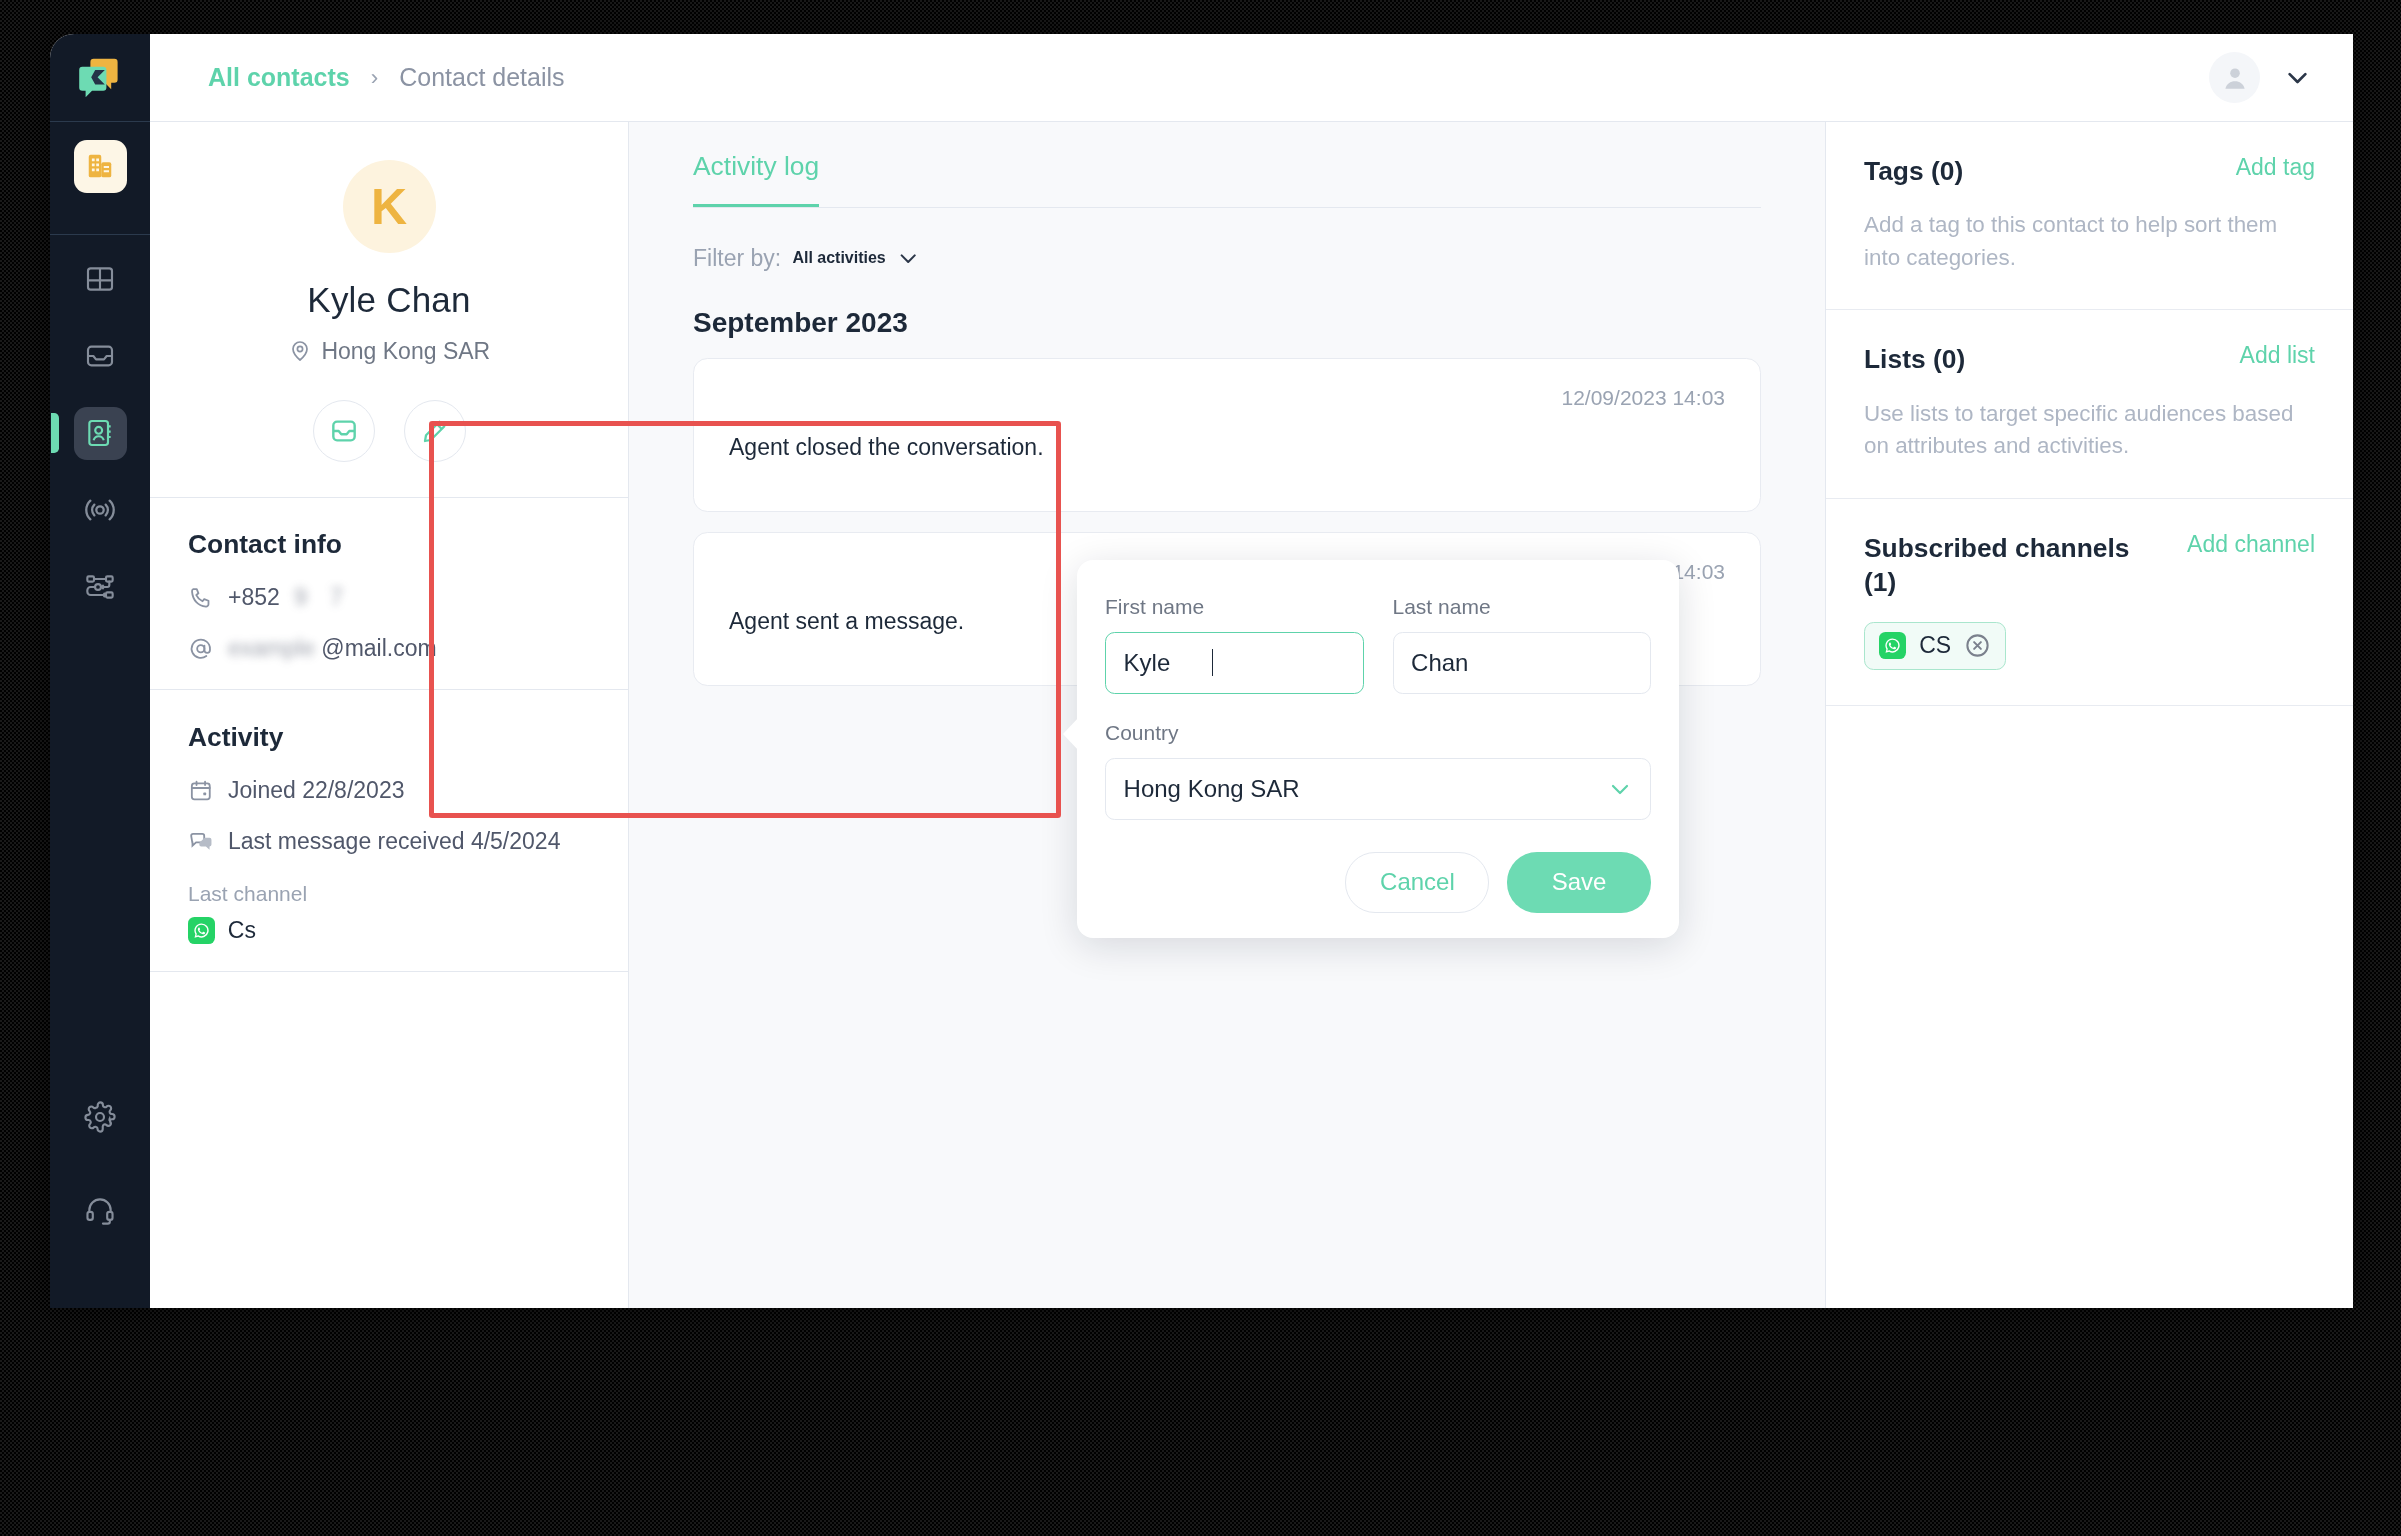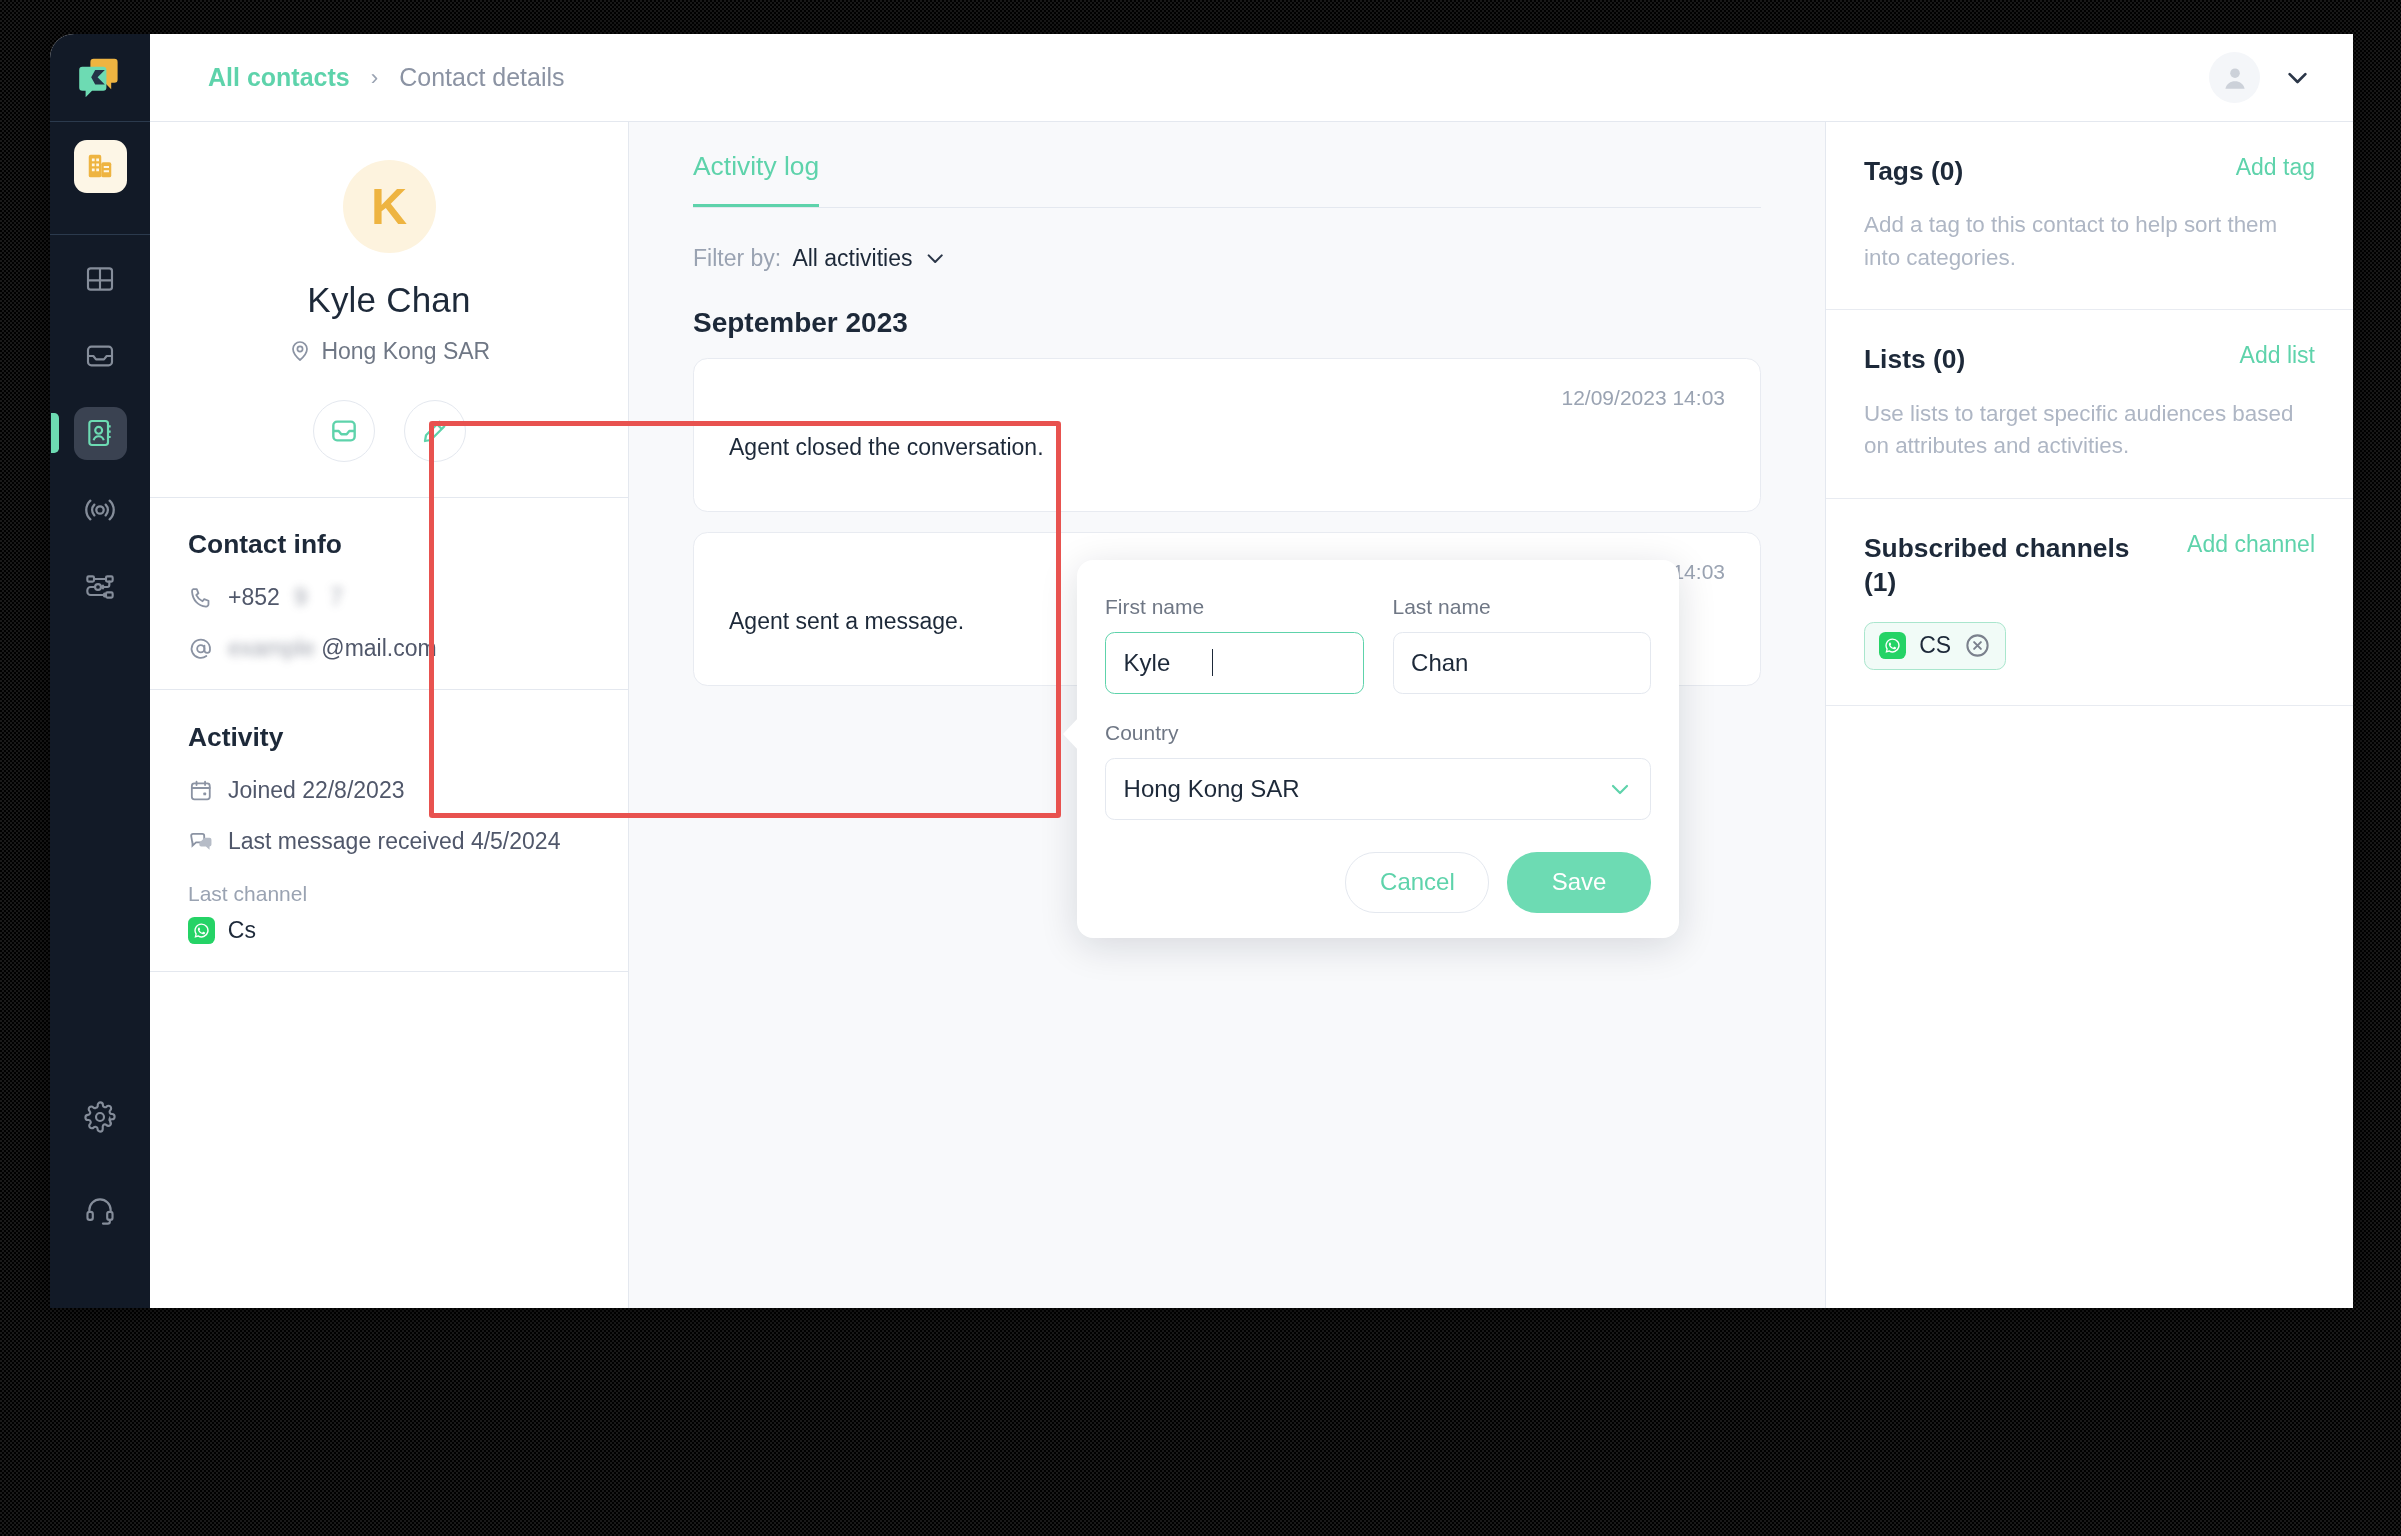--- a/index.html
+++ b/index.html
@@ -143,21 +143,21 @@
     position: relative;
   }
   .tabs { padding: 29px 64px 0; }
   .tab {
     display: inline-block; font-size: 26.4px; color: #5ed3ab; font-weight: 500;
     padding-bottom: 22.4px; border-bottom: 4.8px solid #5ed3ab; cursor: pointer;
   }
   .tabs-rule { height: 1.6px; background: #e4e8ef; margin: 0 64px; position: relative; top: -1.6px; }
   .filter-row { padding: 35px 64px 0; display: flex; align-items: center; gap: 11.2px; }
   .filter-lbl { color: #9aa3b2; font-size: 23px; }
-  .filter-val { color: #1d2939; font-size: 23px; cursor: pointer; }
+  .filter-val { color: #1d2939; font-size: 16px; cursor: pointer; font-weight: bold; }
   .month-hd { padding: 35px 64px 0; font-size: 28px; color: #1d2939; font-weight: 600; }
   .log-list { padding: 19px 64px 0; }
   .log-card {
     background: #fff; border: 0.8px solid #e8ebf1; border-radius: 14.4px;
     padding: 27px 35px; margin-bottom: 20px;
     min-height: 154px;
     display: flex; flex-direction: column;
   }
   .log-time { align-self: flex-end; color: #9aa3b2; font-size: 21px; }
   .log-text { margin-top: 24px; color: #1d2939; font-size: 23px; }

